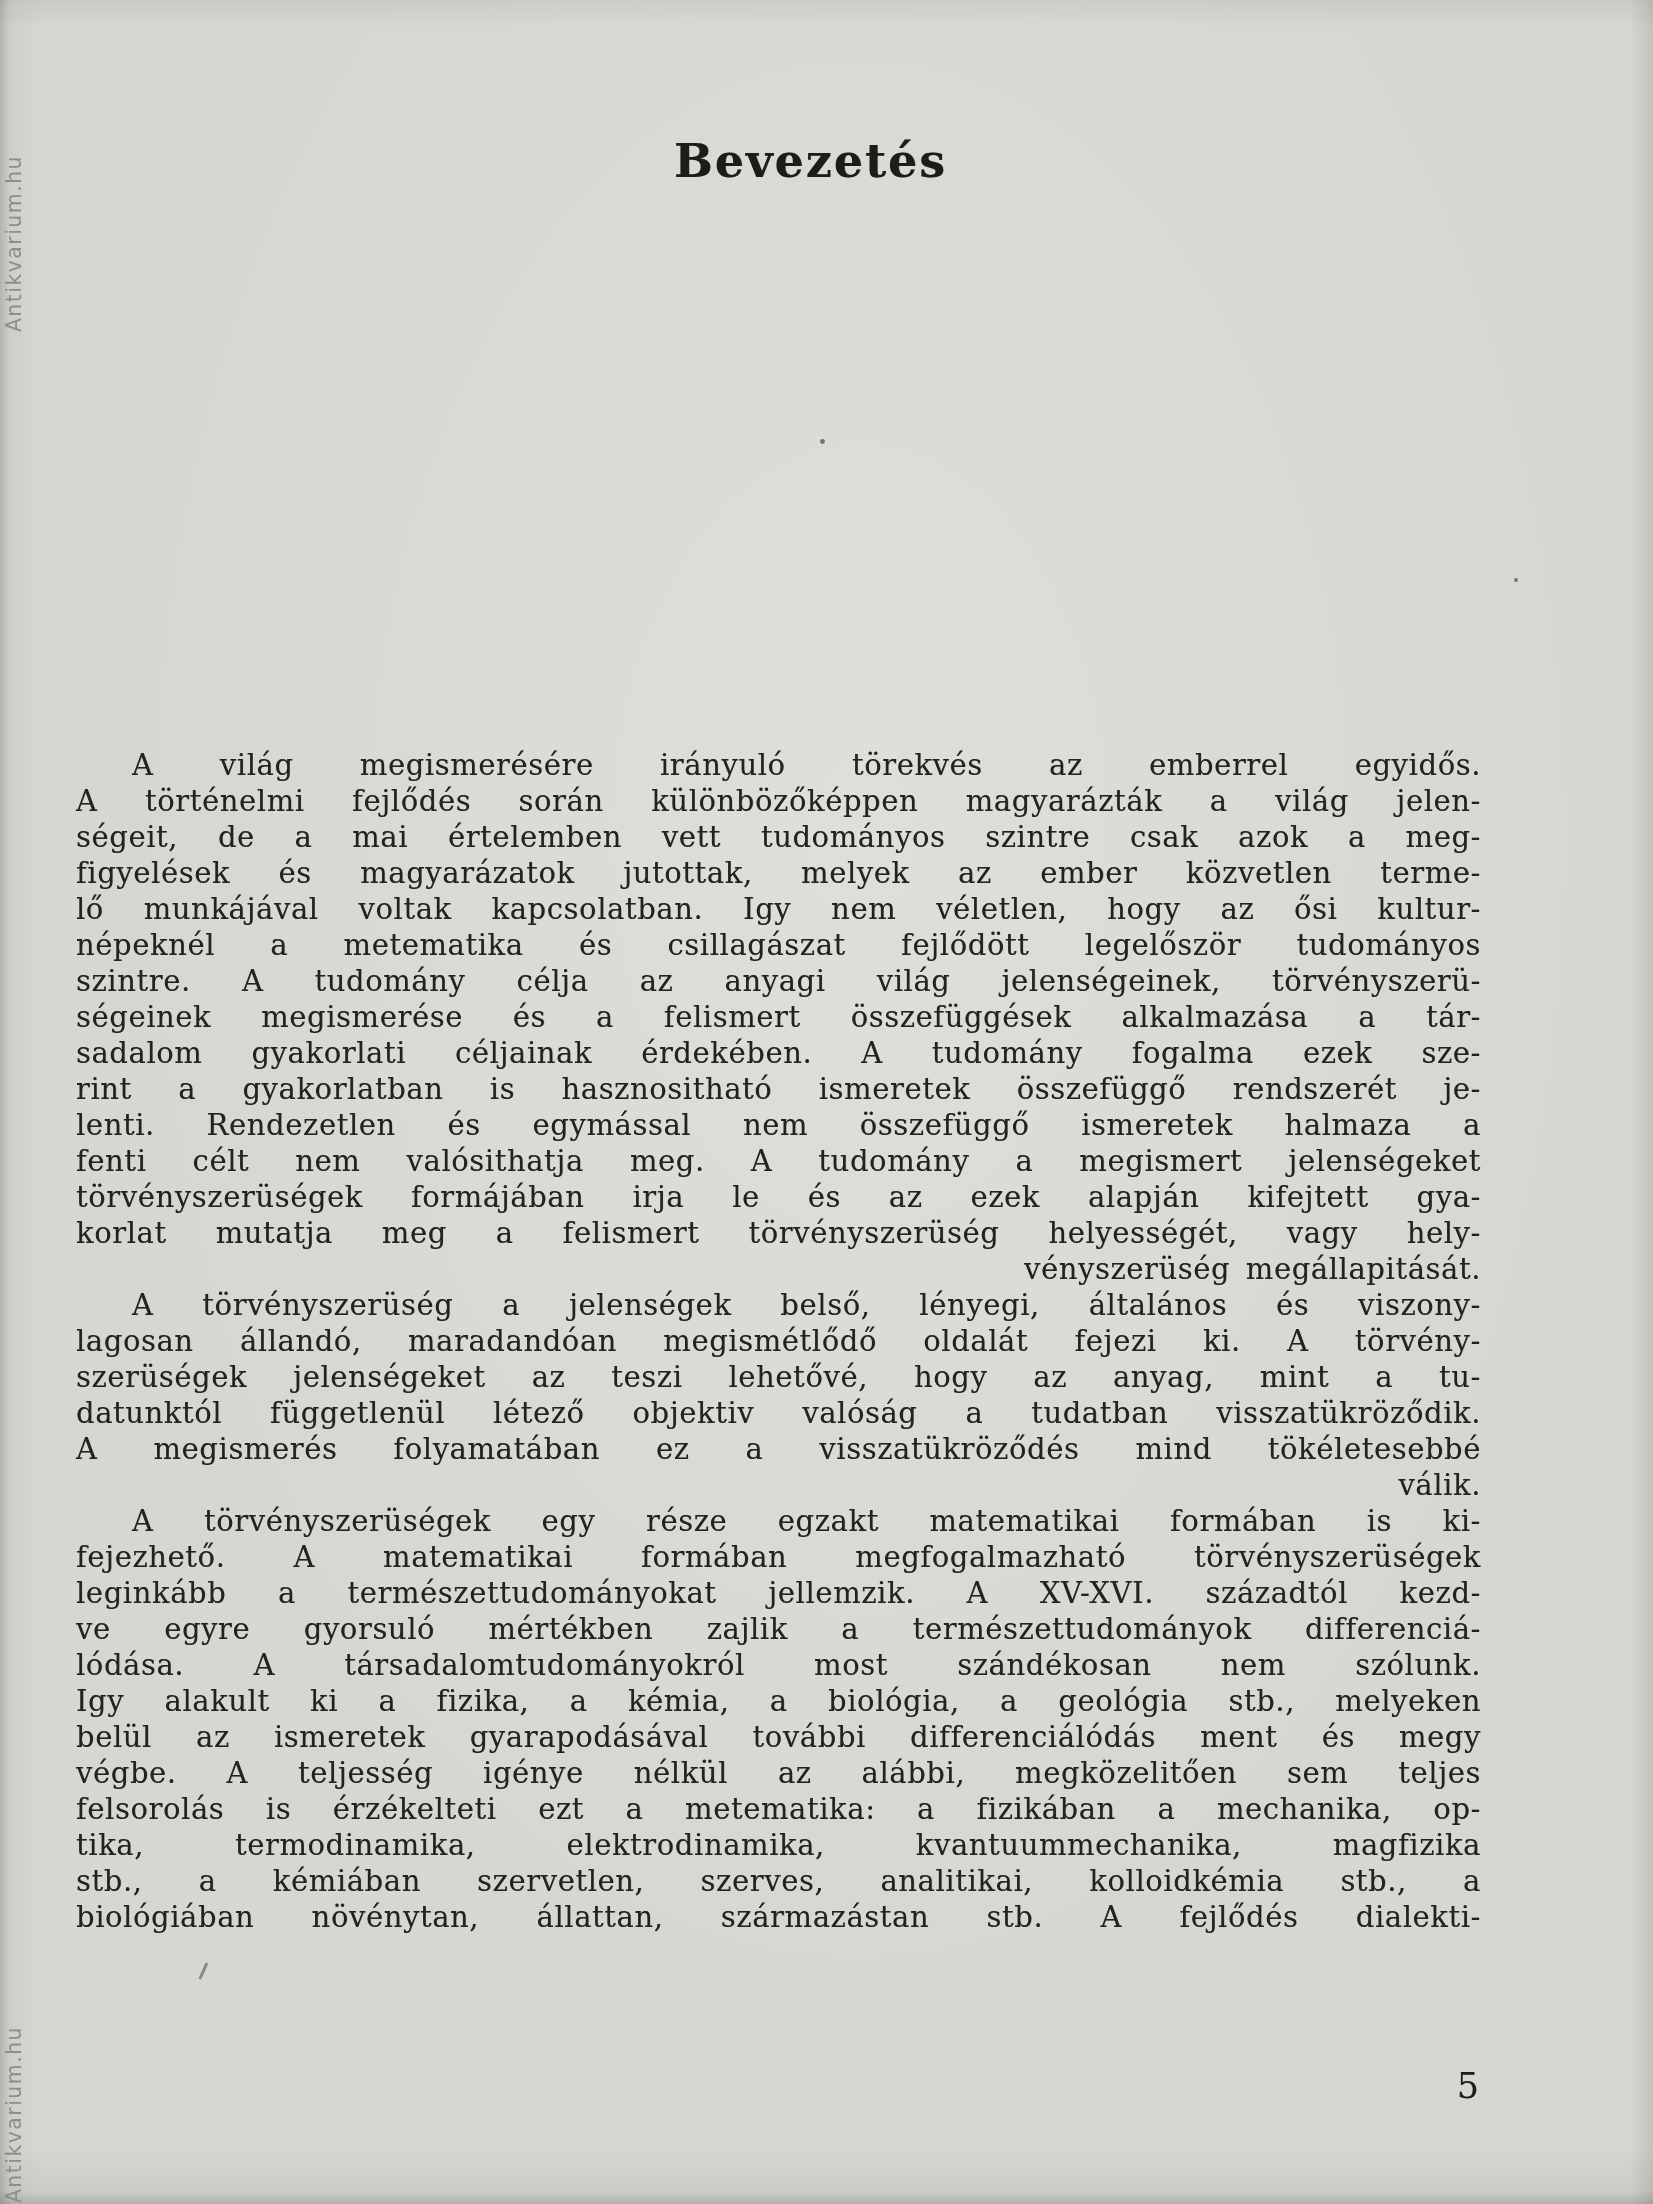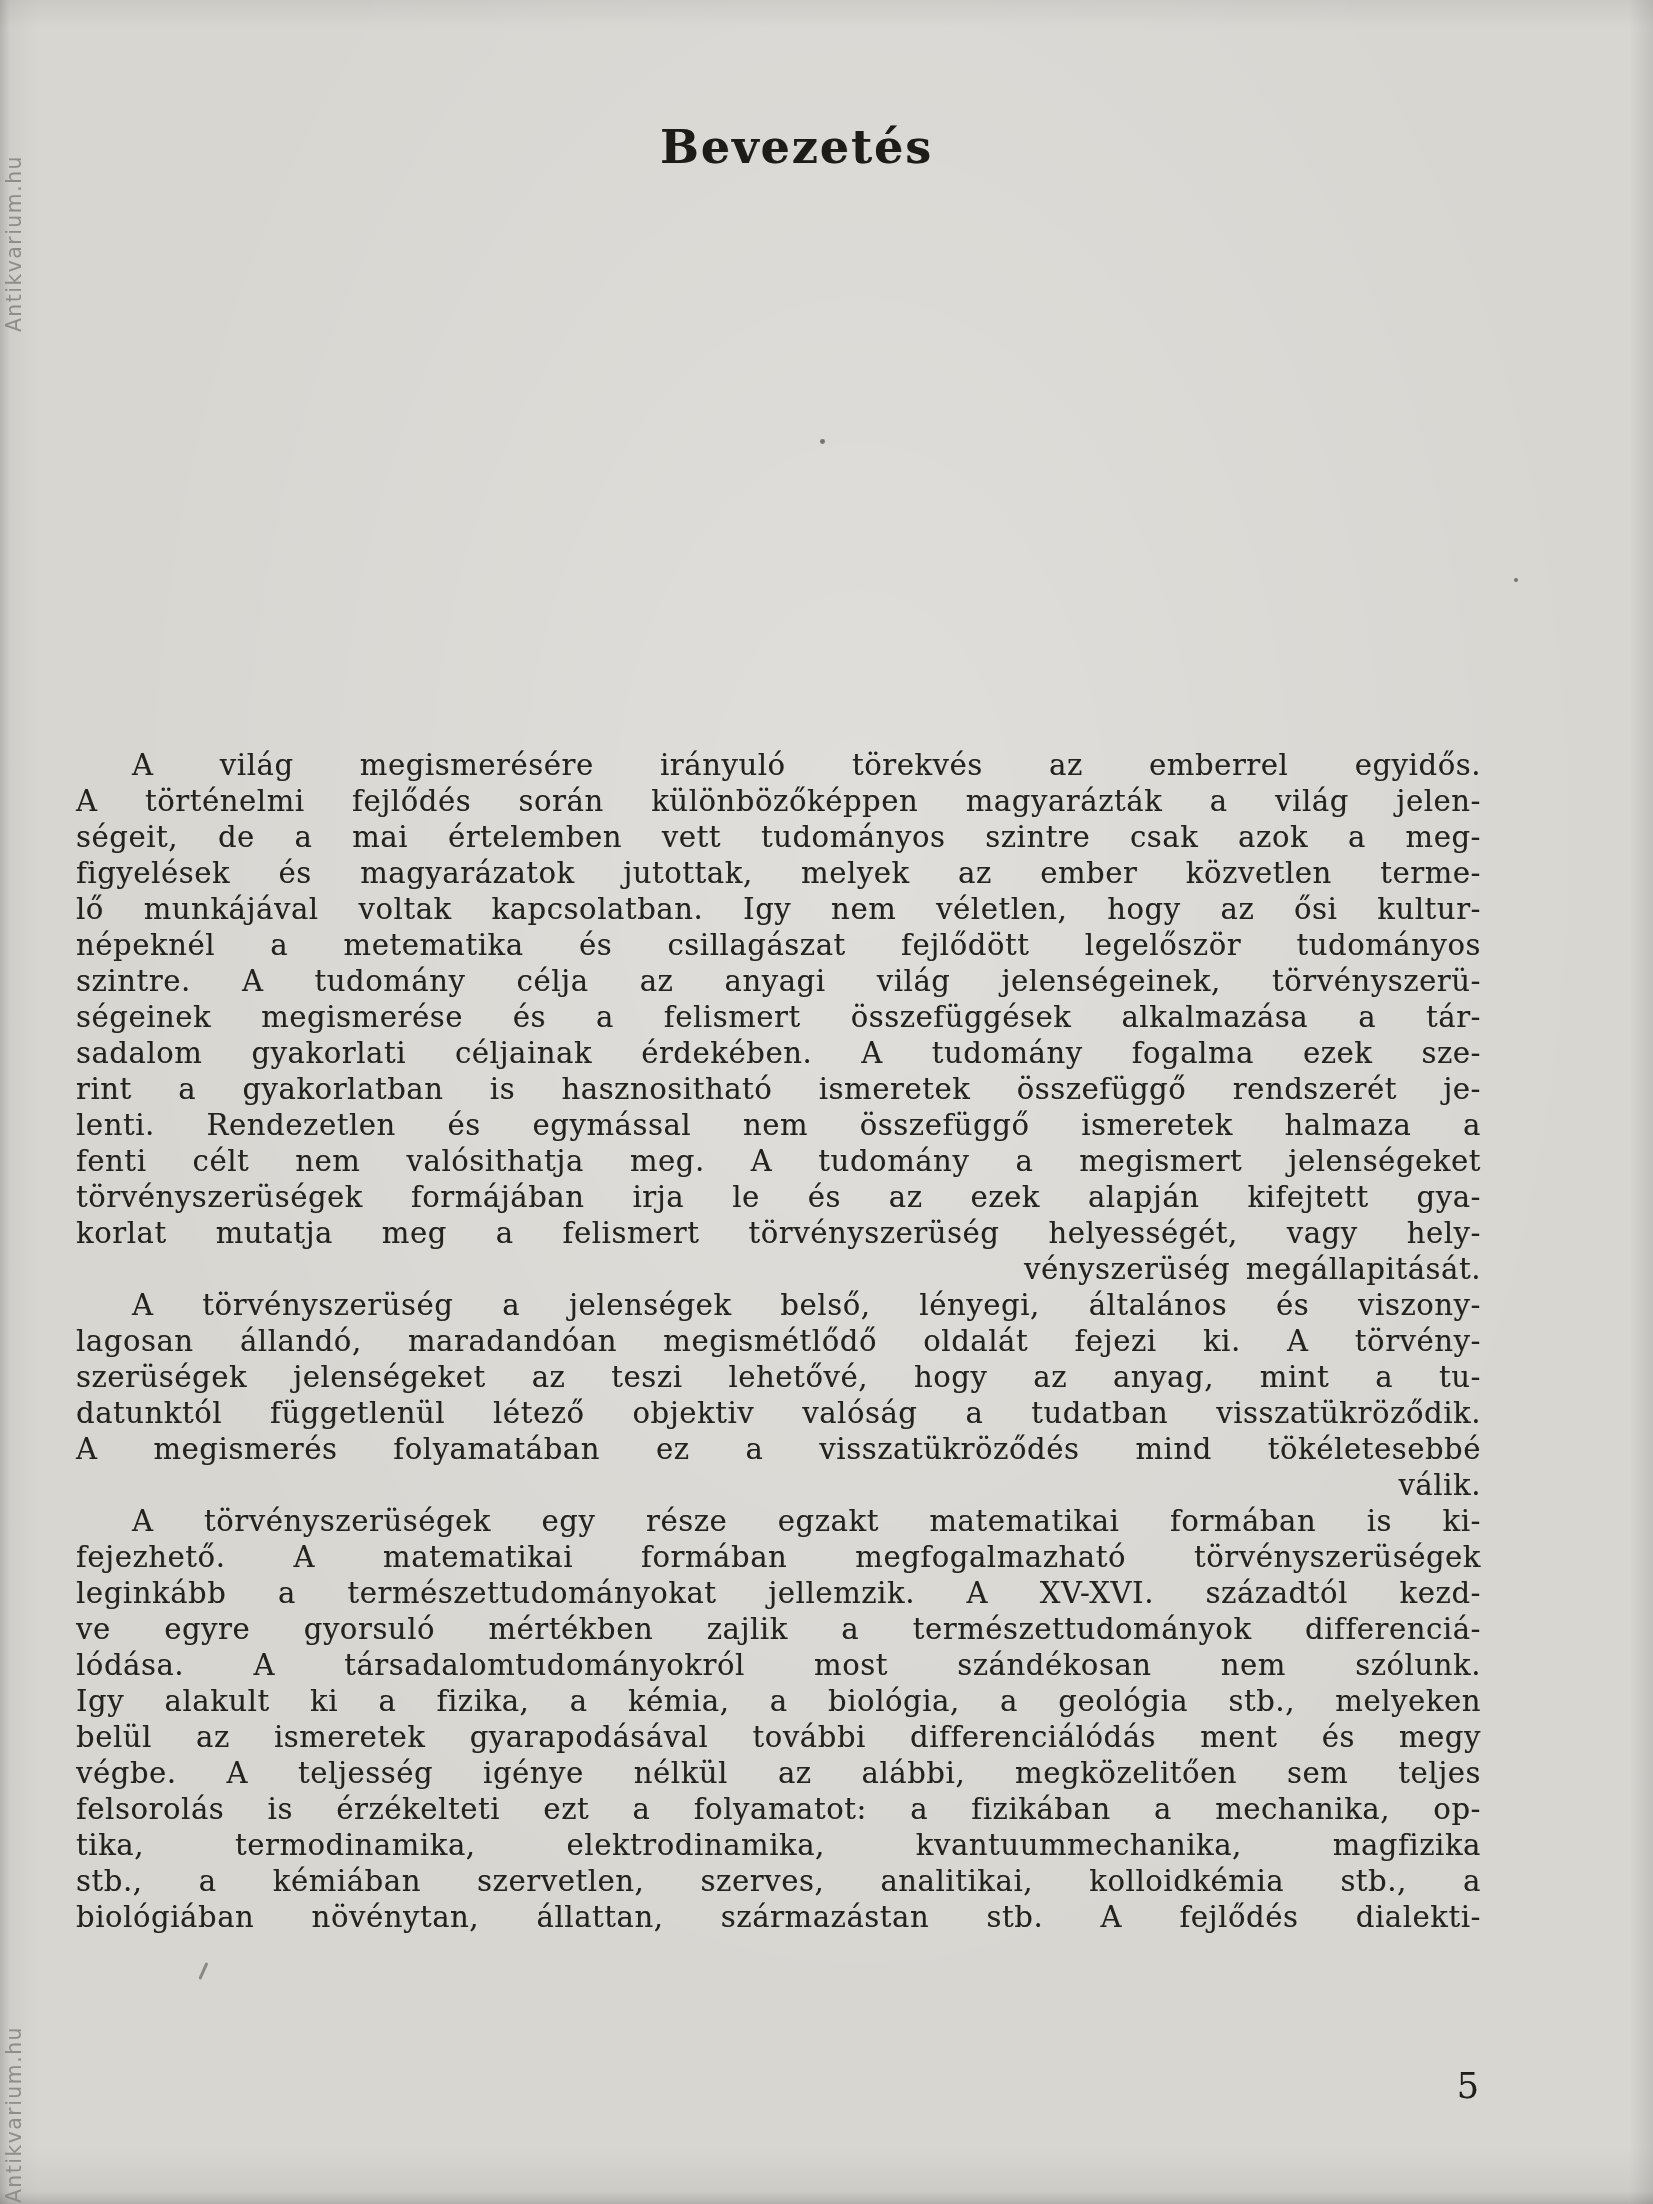--- a/index.html
+++ b/index.html
@@ -20,21 +20,21 @@
       #d8d6d1;
     font-family: "DejaVu Serif", "Liberation Serif", serif;
     color: #23221f;
   }
 
   .title {
     position: absolute;
     left: 92px;
     top: 118px;
     width: 1405px;
-    margin: 2px;
+    margin: 16px;
     text-align: center;
     font-size: 46px;
     font-weight: bold;
     letter-spacing: 1.9px;
     color: #1d1c19;
     text-shadow: 0.4px 0.4px 0 rgba(0,0,0,0.35);
   }
 
   .body-text {
     position: absolute;
@@ -126,21 +126,21 @@
       <div class="line just">A megismerés folyamatában ez a visszatükröződés mind tökéletesebbé</div>
       <div class="line">válik.</div>
       <div class="line indent just">A törvényszerüségek egy része egzakt matematikai formában is ki-</div>
       <div class="line just">fejezhető. A matematikai formában megfogalmazható törvényszerüségek</div>
       <div class="line just">leginkább a természettudományokat jellemzik. A XV-XVI. századtól kezd-</div>
       <div class="line just">ve egyre gyorsuló mértékben zajlik a természettudományok differenciá-</div>
       <div class="line just">lódása. A társadalomtudományokról most szándékosan nem szólunk.</div>
       <div class="line just">Igy alakult ki a fizika, a kémia, a biológia, a geológia stb., melyeken</div>
       <div class="line just">belül az ismeretek gyarapodásával további differenciálódás ment és megy</div>
       <div class="line just">végbe. A teljesség igénye nélkül az alábbi, megközelitően sem teljes</div>
-      <div class="line just">felsorolás is érzékelteti ezt a folyamatot: a fizikában a mechanika, op-</div>
+      <div class="line just">felsorolás is érzékelteti ezt a metematika: a fizikában a mechanika, op-</div>
       <div class="line just">tika, termodinamika, elektrodinamika, kvantuummechanika, magfizika</div>
       <div class="line just">stb., a kémiában szervetlen, szerves, analitikai, kolloidkémia stb., a</div>
       <div class="line just">biológiában növénytan, állattan, származástan stb. A fejlődés dialekti-</div>
     </div>
 
   <div class="page-number">5</div>
 
   <div class="speck s1"></div>
   <div class="speck s2"></div>
   <div class="speck s3"></div>

